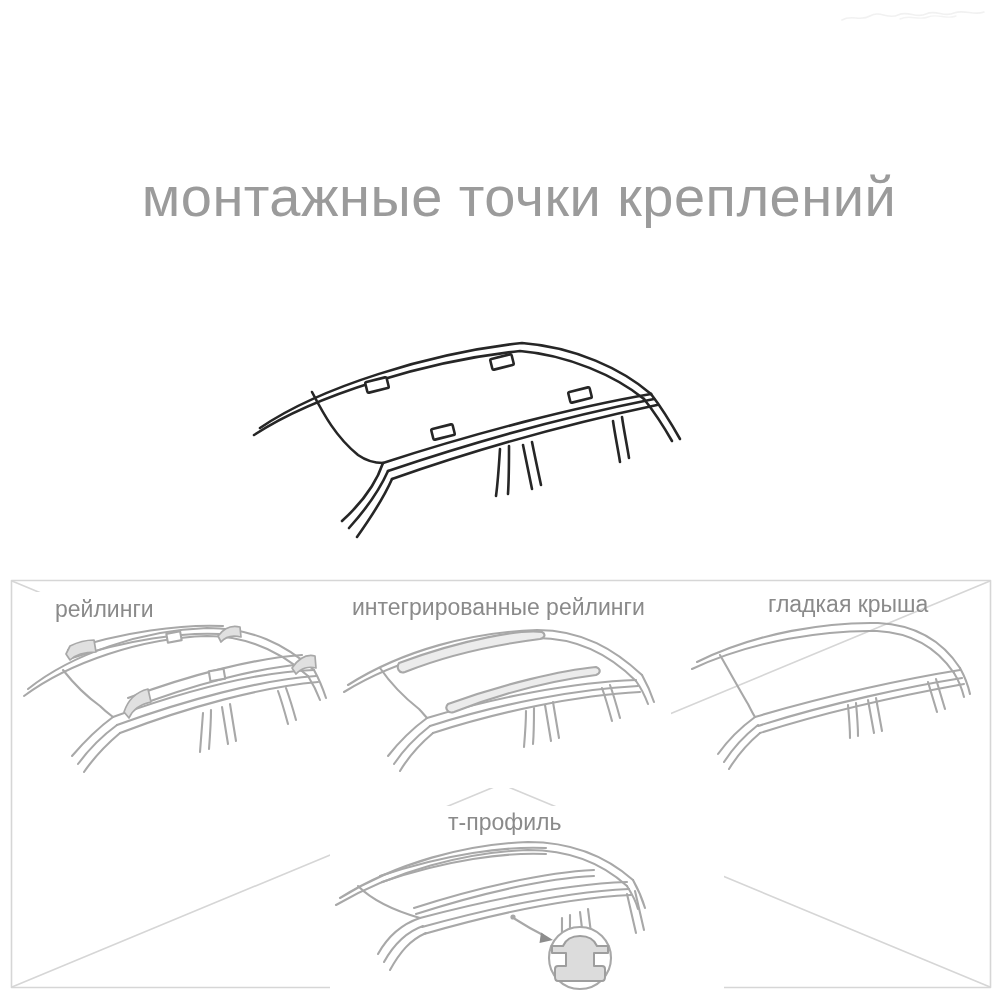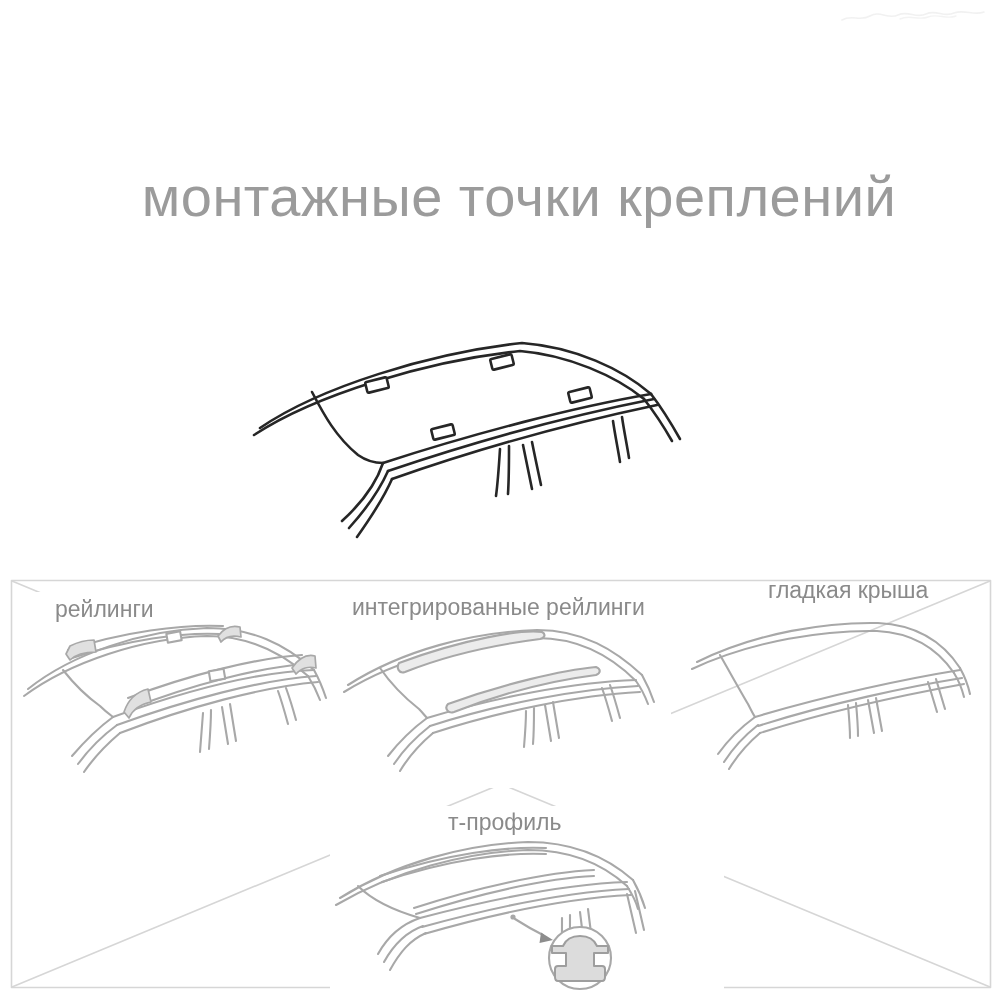--- a/index.html
+++ b/index.html
@@ -125,21 +125,21 @@
   <path d="M 191,116 C 191,128 191,140 190,152"></path>
   <path d="M 202,113 C 204,125 206,137 208,149"></path>
   <path d="M 210,110 C 212,122 214,134 216,146"></path>
   <path d="M 259,96 C 263,107 266,118 269,129"></path>
   <path d="M 267,93 C 271,104 274,115 277,126"></path>
 
   <path class="slat" d="M 56,71 C 120,47 180,37 199,40 C 203,42 202,46 197,47 C 150,53 102,64 62,80 C 56,82 53,76 56,71 Z"></path>
   <path class="slat" d="M 105,112 C 160,92 220,78 253,75 C 258,77 258,81 253,83 C 205,89 157,102 111,120 C 105,122 101,116 105,112 Z"></path>
 </svg>
 
-<div class="abs variant-label" style="left:768px;top:577px">гладкая крыша</div>
+<div class="abs variant-label" style="left:768px;top:591px">гладкая крыша</div>
 <svg class="abs pan z2" style="left:688px;top:588px" width="302" height="207" viewBox="0 0 302 207">
   <path d="M 9,74 C 70,44 140,34 190,35 C 232,37 257,57 272,80"></path>
   <path d="M 4,81 C 66,52 138,42 189,43 C 228,45 251,63 266,85"></path>
   <path d="M 272,80 C 277,89 280,97 282,106"></path>
   <path d="M 266,85 C 271,93 274,101 276,109"></path>
   <path d="M 32,67 C 44,88 54,106 60,116 C 63,122 65,126 67,129"></path>
   <path d="M 67,129 C 140,107 222,90 272,82"></path>
   <path d="M 70,138 C 142,115 224,98 274,90"></path>
   <path d="M 72,145 C 144,122 226,105 276,96"></path>
   <path d="M 67,129 C 52,140 40,152 30,166"></path>

